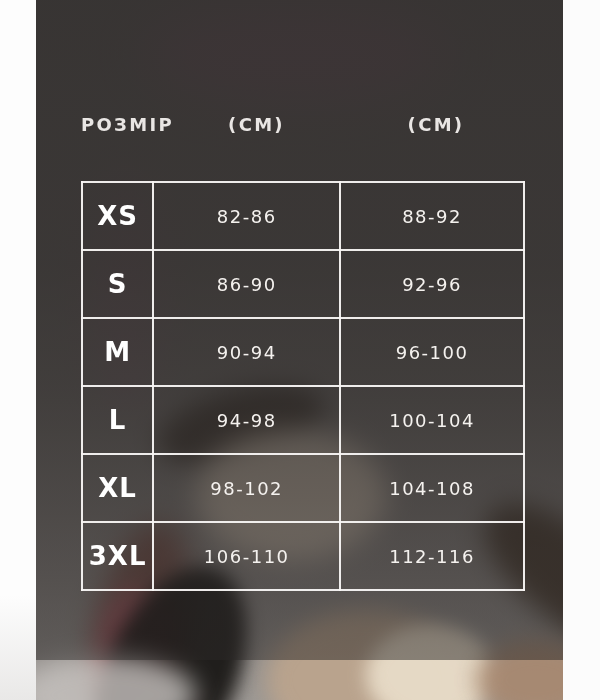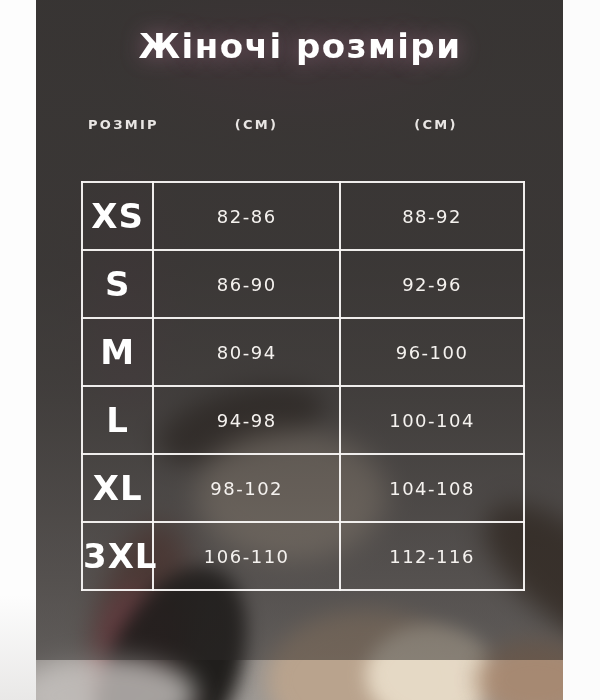--- a/index.html
+++ b/index.html
@@ -110,21 +110,21 @@
   .header-grid {
     position: absolute;
     left: 81px; top: 114px;
     width: 444px;
     display: grid;
     grid-template-columns: 85px 181px 178px;
   }
   .header-cell {
     text-align: center;
     color: #e9e6e4;
-    font-size: 13px;
+    font-size: 18px;
     font-weight: 600;
     letter-spacing: 2.3px;
     line-height: 21px;
     text-transform: uppercase;
   }
 
   table.size-table {
     position: absolute;
     left: 81px; top: 181px;
     width: 444px;
@@ -137,21 +137,21 @@
     text-align: center;
     vertical-align: middle;
     color: #f5f2ef;
     font-size: 18px;
     font-weight: 500;
     letter-spacing: 1.5px;
   }
   table.size-table td.size-col {
     width: 69px;
     color: #ffffff;
-    font-size: 34px;
+    font-size: 26px;
     font-weight: 800;
     letter-spacing: 1px;
   }
   table.size-table td.chest-col { width: 181px; }
   table.size-table td.hips-col  { width: 178px; }
 </style>
 </head>
 <body>
 
 <div class="canvas">
@@ -167,21 +167,20 @@
     <div class="blob hair-dark"></div>
     <div class="blob torso-skin"></div>
     <div class="blob panties-light"></div>
     <div class="blob leg-skin"></div>
     <div class="blob floor-light"></div>
   </div>
   <div class="overlay"></div>
   <div class="strip left"></div>
   <div class="strip right"></div>
 
-  <div class="title">Жіночі розміри</div>
 
   <div class="header-grid">
     <div class="header-cell">
       <span>РОЗМІР</span>
     </div>
     <div class="header-cell">
       <span style="display:block">(СМ)</span>
     </div>
     <div class="header-cell">
       <span style="display:block">(СМ)</span>
@@ -195,21 +194,21 @@
         <td class="chest-col">82-86</td>
         <td class="hips-col">88-92</td>
       </tr>
       <tr>
         <td class="size-col">S</td>
         <td class="chest-col">86-90</td>
         <td class="hips-col">92-96</td>
       </tr>
       <tr>
         <td class="size-col">M</td>
-        <td class="chest-col">80-94</td>
+        <td class="chest-col">90-94</td>
         <td class="hips-col">96-100</td>
       </tr>
       <tr>
         <td class="size-col">L</td>
         <td class="chest-col">94-98</td>
         <td class="hips-col">100-104</td>
       </tr>
       <tr>
         <td class="size-col">XL</td>
         <td class="chest-col">98-102</td>

